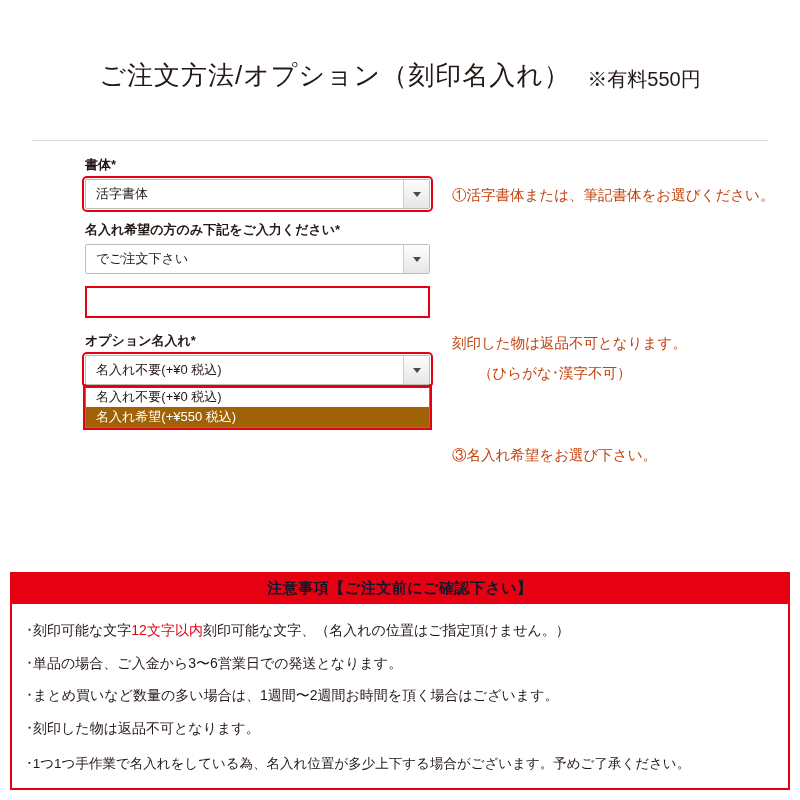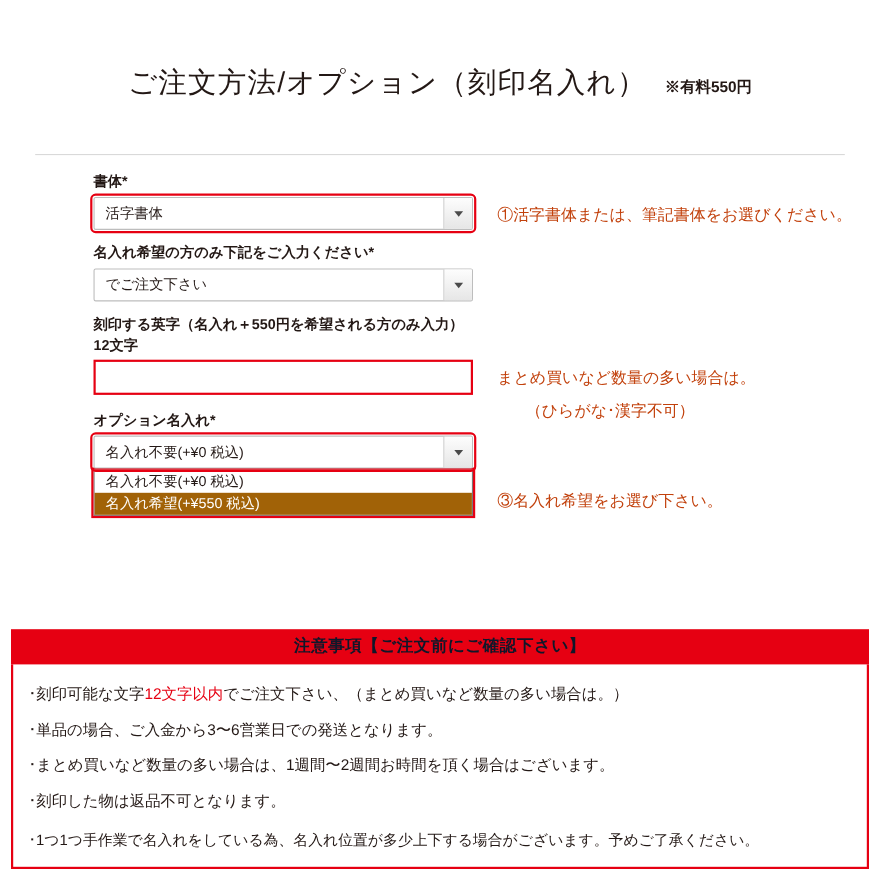--- a/index.html
+++ b/index.html
@@ -26,28 +26,27 @@
     white-space: nowrap;
   }
   .header-title {
     font-size: 26px;
     letter-spacing: 1px;
     color: #231815;
     display: inline-block;
     vertical-align: middle;
   }
   .header-note {
-    font-size: 14px;
+    font-size: 20px;
     color: #231815;
     display: inline-block;
     vertical-align: middle;
     margin-left: 12px;
     position: relative;
     top: 4px;
-    font-weight: bold;
   }
 
   .divider {
     position: absolute;
     left: 32px;
     top: 140px;
     width: 736px;
     height: 1px;
     background: #d9d9d9;
   }
@@ -216,47 +215,46 @@
   <div class="spacer-12"></div>
 
   <div class="field-label">名入れ希望の方のみ下記をご入力ください*</div>
   <div class="select-wrap">
     <span class="sel-text">でご注文下さい</span>
     <span class="sel-btn"></span>
   </div>
 
   <div class="spacer-12"></div>
 
-  <div class="field-label multi">刻印する英字（名入れ＋550円を希望される方のみ入力）12文字</div>
   <input class="text-input" type="text" placeholder="" style="">
 
   <div class="spacer-14"></div>
 
   <div class="field-label">オプション名入れ*</div>
   <div class="select-wrap hl">
     <span class="sel-text">名入れ不要(+¥0 税込)</span>
     <span class="sel-btn"></span>
   </div>
 
   <div class="dd-open dd-outline">
     <div class="dd-item">名入れ不要(+¥0 税込)</div>
     <div class="dd-item selected">名入れ希望(+¥550 税込)</div>
   </div>
 
 </div>
 
 <div class="anno" style="left:452px; top:186px;">①活字書体または、筆記書体をお選びください。</div>
-<div class="anno" style="left:452px; top:334px;">まとめ買いなど数量の多い場合は。</div>
+<div class="anno" style="left:452px; top:334px;">刻印した物は返品不可となります。</div>
 <div class="anno" style="left:478px; top:364px;">（ひらがな･漢字不可）</div>
 <div class="anno" style="left:452px; top:446px;">③名入れ希望をお選び下さい。</div>
 
 <div class="notice">
   <div class="notice-head">注意事項【ご注文前にご確認下さい】</div>
   <div class="notice-body">
     <div class="notice-line">
-      <span>･刻印可能な文字</span><span class="em-red">12文字以内</span><span>でご注文下さい、（まとめ買いなど数量の多い場合は。）</span>
+      <span>･刻印可能な文字</span><span class="em-red">12文字以内</span><span>刻印可能な文字、（名入れの位置はご指定頂けません。）</span>
     </div>
     <div class="notice-line">･単品の場合、ご入金から3〜6営業日での発送となります。</div>
     <div class="notice-line">･まとめ買いなど数量の多い場合は、1週間〜2週間お時間を頂く場合はございます。</div>
     <div class="notice-line">･刻印した物は返品不可となります。</div>
     <div class="notice-line small">･1つ1つ手作業で名入れをしている為、名入れ位置が多少上下する場合がございます。予めご了承ください。</div>
   </div>
 </div>
 
 </body></html>

